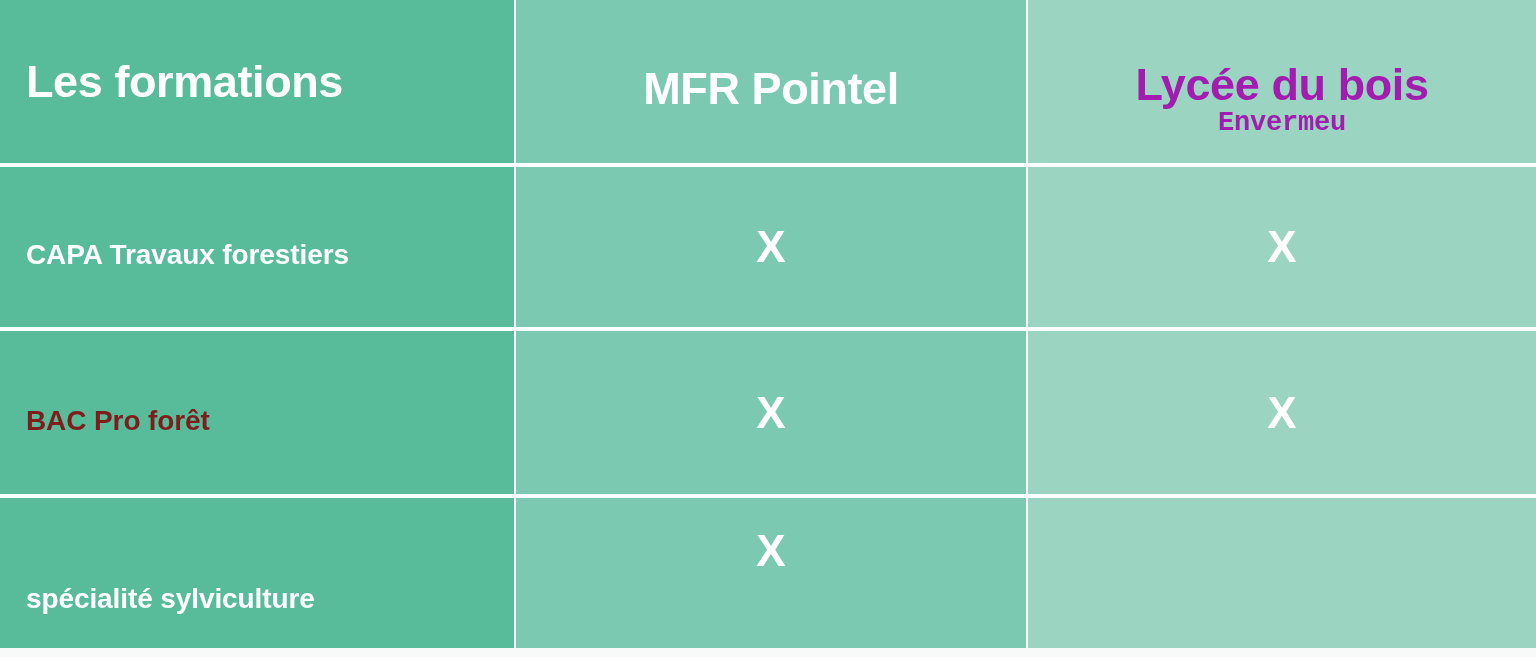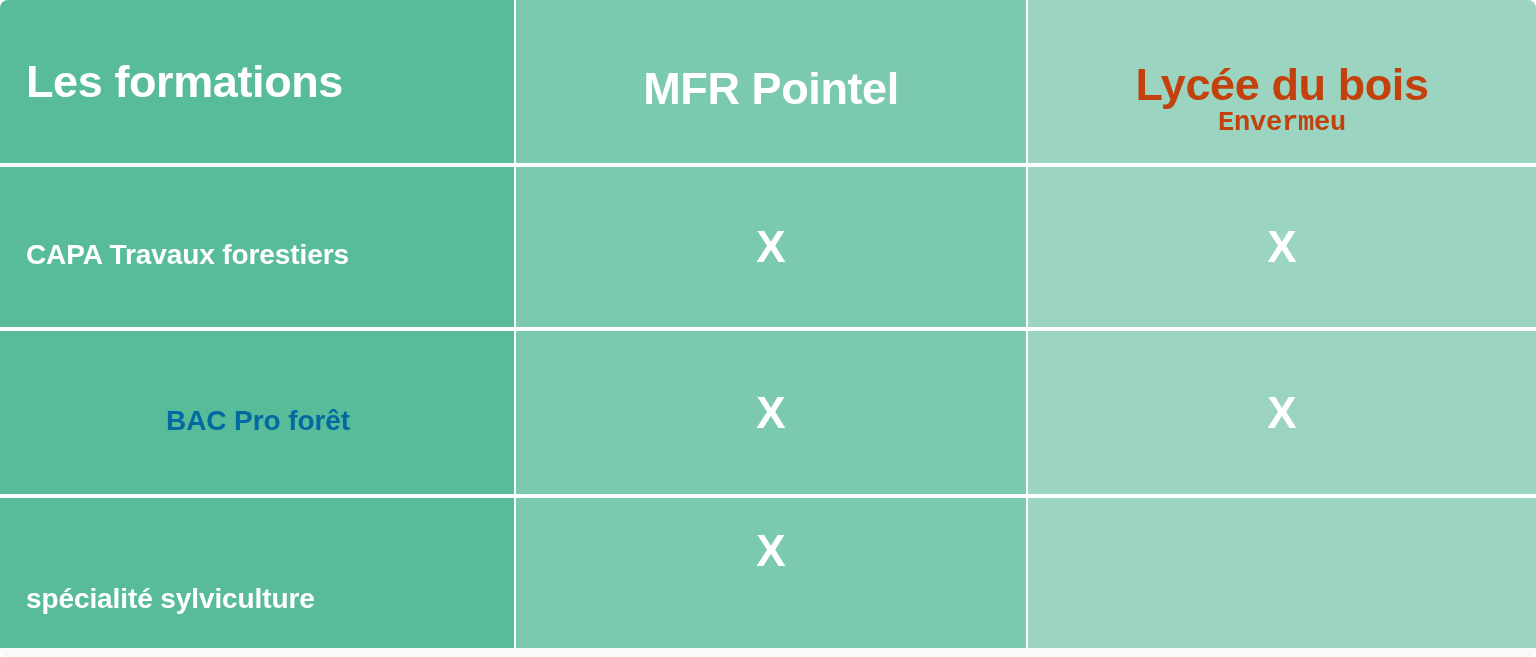--- a/index.html
+++ b/index.html
@@ -11,21 +11,20 @@
     font-family: "Liberation Sans", sans-serif;
     -webkit-font-smoothing: antialiased;
   }
 
   #table-root {
     position: relative;
     width: 1536px;
     height: 657px;
     overflow: hidden;
     background: #ffffff;
-    border-radius: 8px;
   }
 
   
   .col-band {
     position: absolute;
     top: 0;
     height: 648px;
   }
   .col-band.c0 { left: 0px;    width: 514px; }
   .col-band.c1 { left: 516px;  width: 510px; }
@@ -131,21 +130,21 @@
     <div class="cell head left" style="color: rgb(255, 255, 255);">
       <span class="head-title">Les formations</span>
     </div>
     <div class="gap-col"></div>
 
     <div class="cell head" style="color: rgb(255, 255, 255); margin-top: 15px;">
       <span class="head-title">MFR Pointel</span>
     </div>
     <div class="gap-col"></div>
 
-    <div class="cell head" style="color: #c2410c; margin-top: 36px;">
+    <div class="cell head" style="color: #a21caf; margin-top: 36px;">
       <span class="head-title">Lycée du bois</span>
       <span class="head-sub">Envermeu</span>
     </div>
 
     <div class="divider" style="background: rgb(255, 255, 255);"></div>
 
     <div class="cell label" style="color: rgb(255, 255, 255);">
       <span class="row-label">CAPA Travaux forestiers</span>
     </div>
     <div class="gap-col"></div>
@@ -154,21 +153,21 @@
       <span class="x-mark">X</span>
     </div>
     <div class="gap-col"></div>
 
     <div class="cell mark" style="color: rgb(255, 255, 255);">
       <span class="x-mark">X</span>
     </div>
 
     <div class="divider" style="background: rgb(255, 255, 255);"></div>
 
-    <div class="cell label" style="color: #0369a1; justify-content: center;">
+    <div class="cell label" style="color: #7f1d1d;">
       <span class="row-label">BAC Pro forêt</span>
     </div>
     <div class="gap-col"></div>
 
     <div class="cell mark" style="color: rgb(255, 255, 255);">
       <span class="x-mark">X</span>
     </div>
     <div class="gap-col"></div>
 
     <div class="cell mark" style="color: rgb(255, 255, 255);">

